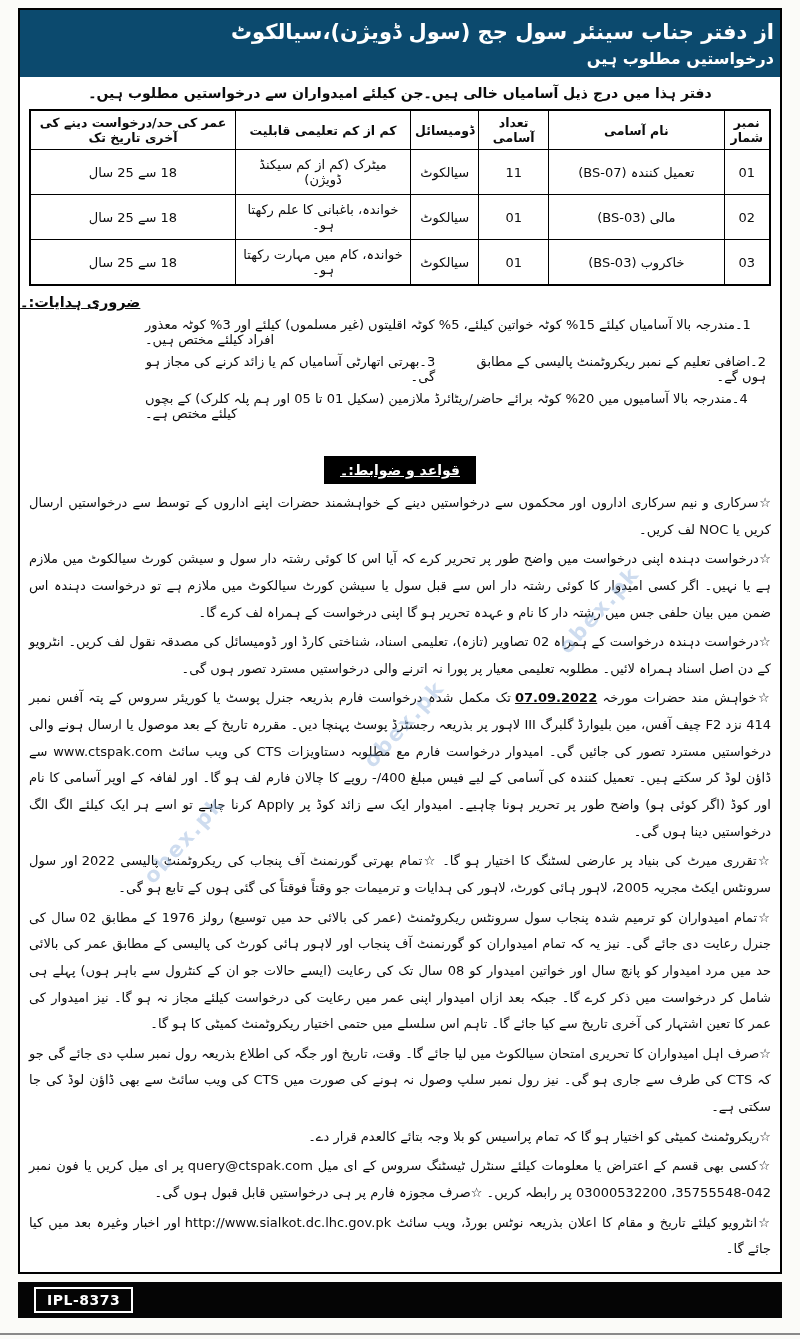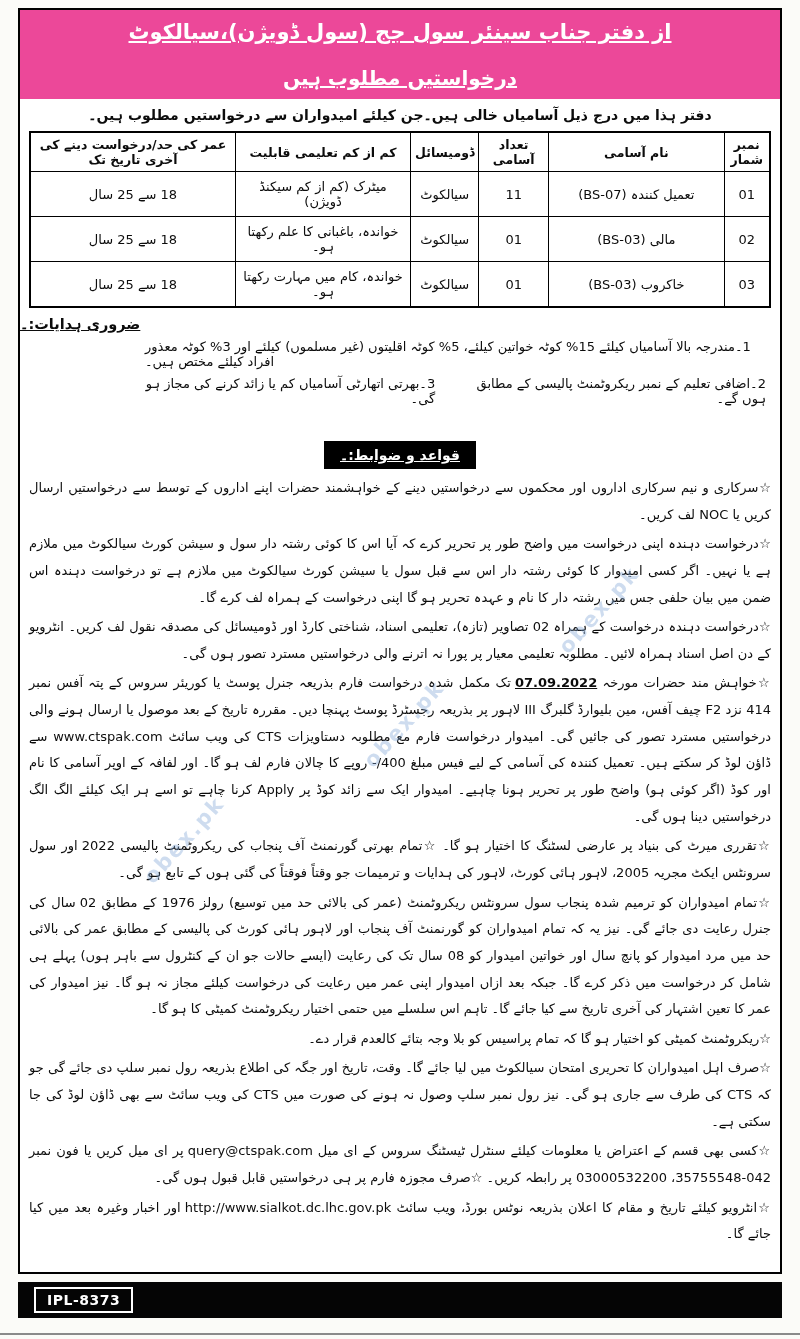--- a/index.html
+++ b/index.html
@@ -1,23 +1,23 @@
 <!DOCTYPE html>
 <html lang="ur"><head>
 <meta charset="utf-8">
 <style>
   html,body{margin:0;padding:0;background:#f4f4f1;}
   .page{position:relative;width:800px;height:1339px;background:#fbfbf8;overflow:hidden;
         font-family:"DejaVu Sans",sans-serif;color:#0c0c0c;}
   .ad{position:absolute;top:8px;left:18px;right:18px;height:1262px;border:2px solid #000;
       background:#fff;overflow:hidden;}
   
-  .banner{background:#ec4899;color:#fff;text-align:center;padding:10px 6px 9px;text-decoration:underline;}
+  .banner{background:#0c4a6e;color:#fff;padding:10px 6px 9px;}
   .banner-l1{font-size:21px;font-weight:bold;direction:rtl;}
-  .banner-l2{font-size:20px;font-weight:bold;direction:rtl;margin-top:22px;}
+  .banner-l2{font-size:16px;font-weight:bold;direction:rtl;margin-top:5px;}
   
   .intro{direction:rtl;text-align:center;font-size:14px;font-weight:600;padding:8px 6px 6px;}
   
   table.vac{border-collapse:collapse;margin:2px auto 8px;width:742px;border:2px solid #000;}
   table.vac th,table.vac td{border:1.5px solid #000;text-align:center;vertical-align:middle;padding:2px 3px;}
   table.vac th{font-size:12.5px;font-weight:bold;height:34px;}
   table.vac td{font-size:13px;height:40px;}
   
   .inst-title{text-align:left;font-size:14.5px;font-weight:bold;text-decoration:underline;
               direction:rtl;margin:4px 0 6px;}
@@ -103,35 +103,36 @@
       </tbody>
     </table>
 
     <div class="inst-title">ضروری ہدایات:۔</div>
     <div class="inst">
       <div class="inst-line">1۔مندرجہ بالا آسامیاں کیلئے 15% کوٹہ خواتین کیلئے، 5% کوٹہ اقلیتوں (غیر مسلموں) کیلئے اور 3% کوٹہ معذور افراد کیلئے مختص ہیں۔</div>
       <div class="inst-two">
         <span>2۔اضافی تعلیم کے نمبر ریکروٹمنٹ پالیسی کے مطابق ہوں گے۔</span>
         <span>3۔بھرتی اتھارٹی آسامیاں کم یا زائد کرنے کی مجاز ہو گی۔</span>
       </div>
+      <div class="inst-line">4۔مندرجہ بالا آسامیوں میں 20% کوٹہ برائے حاضر/ریٹائرڈ ملازمین (سکیل 01 تا 05 اور ہم پلہ کلرک) کے بچوں کیلئے مختص ہے۔</div>
     </div>
 
     <div class="badge-wrap">
       <span class="badge">قواعد و ضوابط:۔</span>
     </div>
 
     <div class="rules">
       <p>☆سرکاری و نیم سرکاری اداروں اور محکموں سے درخواستیں دینے کے خواہشمند حضرات اپنے اداروں کے توسط سے درخواستیں ارسال کریں یا NOC لف کریں۔</p>
       <p>☆درخواست دہندہ اپنی درخواست میں واضح طور پر تحریر کرے کہ آیا اس کا کوئی رشتہ دار سول و سیشن کورٹ سیالکوٹ میں ملازم ہے یا نہیں۔ اگر کسی امیدوار کا کوئی رشتہ دار اس سے قبل سول یا سیشن کورٹ سیالکوٹ میں ملازم ہے تو درخواست دہندہ اس ضمن میں بیان حلفی جس میں رشتہ دار کا نام و عہدہ تحریر ہو گا اپنی درخواست کے ہمراہ لف کرے گا۔</p>
       <p>☆درخواست دہندہ درخواست کے ہمراہ 02 تصاویر (تازہ)، تعلیمی اسناد، شناختی کارڈ اور ڈومیسائل کی مصدقہ نقول لف کریں۔ انٹرویو کے دن اصل اسناد ہمراہ لائیں۔ مطلوبہ تعلیمی معیار پر پورا نہ اترنے والی درخواستیں مسترد تصور ہوں گی۔</p>
       <p><span>☆خواہش مند حضرات مورخہ </span><span class="dl">07.09.2022</span><span> تک مکمل شدہ درخواست فارم بذریعہ جنرل پوسٹ یا کوریئر سروس کے پتہ آفس نمبر 414 نزد F2 چیف آفس، مین بلیوارڈ گلبرگ III لاہور پر بذریعہ رجسٹرڈ پوسٹ پہنچا دیں۔ مقررہ تاریخ کے بعد موصول یا ارسال ہونے والی درخواستیں مسترد تصور کی جائیں گی۔ امیدوار درخواست فارم مع مطلوبہ دستاویزات CTS کی ویب سائٹ www.ctspak.com سے ڈاؤن لوڈ کر سکتے ہیں۔ تعمیل کنندہ کی آسامی کے لیے فیس مبلغ 400/- روپے کا چالان فارم لف ہو گا۔ اور لفافہ کے اوپر آسامی کا نام اور کوڈ (اگر کوئی ہو) واضح طور پر تحریر ہونا چاہیے۔ امیدوار ایک سے زائد کوڈ پر Apply کرنا چاہے تو اسے ہر ایک کیلئے الگ الگ درخواستیں دینا ہوں گی۔</span></p>
       <p>☆تقرری میرٹ کی بنیاد پر عارضی لسٹنگ کا اختیار ہو گا۔ ☆تمام بھرتی گورنمنٹ آف پنجاب کی ریکروٹمنٹ پالیسی 2022 اور سول سرونٹس ایکٹ مجریہ 2005، لاہور ہائی کورٹ، لاہور کی ہدایات و ترمیمات جو وقتاً فوقتاً کی گئی ہوں کے تابع ہو گی۔</p>
       <p>☆تمام امیدواران کو ترمیم شدہ پنجاب سول سرونٹس ریکروٹمنٹ (عمر کی بالائی حد میں توسیع) رولز 1976 کے مطابق 02 سال کی جنرل رعایت دی جائے گی۔ نیز یہ کہ تمام امیدواران کو گورنمنٹ آف پنجاب اور لاہور ہائی کورٹ کی پالیسی کے مطابق عمر کی بالائی حد میں مرد امیدوار کو پانچ سال اور خواتین امیدوار کو 08 سال تک کی رعایت (ایسے حالات جو ان کے کنٹرول سے باہر ہوں) پہلے ہی شامل کر درخواست میں ذکر کرے گا۔ جبکہ بعد ازاں امیدوار اپنی عمر میں رعایت کی درخواست کیلئے مجاز نہ ہو گا۔ نیز امیدوار کی عمر کا تعین اشتہار کی آخری تاریخ سے کیا جائے گا۔ تاہم اس سلسلے میں حتمی اختیار ریکروٹمنٹ کمیٹی کا ہو گا۔</p>
+      <p>☆صرف اہل امیدواران کا تحریری امتحان سیالکوٹ میں لیا جائے گا۔ وقت، تاریخ اور جگہ کی اطلاع بذریعہ رول نمبر سلپ دی جائے گی جو کہ CTS کی طرف سے جاری ہو گی۔ نیز رول نمبر سلپ وصول نہ ہونے کی صورت میں CTS کی ویب سائٹ سے بھی ڈاؤن لوڈ کی جا سکتی ہے۔</p>
       <p>☆ریکروٹمنٹ کمیٹی کو اختیار ہو گا کہ تمام پراسیس کو بلا وجہ بتائے کالعدم قرار دے۔</p>
-      <p>☆صرف اہل امیدواران کا تحریری امتحان سیالکوٹ میں لیا جائے گا۔ وقت، تاریخ اور جگہ کی اطلاع بذریعہ رول نمبر سلپ دی جائے گی جو کہ CTS کی طرف سے جاری ہو گی۔ نیز رول نمبر سلپ وصول نہ ہونے کی صورت میں CTS کی ویب سائٹ سے بھی ڈاؤن لوڈ کی جا سکتی ہے۔</p>
       <p>☆کسی بھی قسم کے اعتراض یا معلومات کیلئے سنٹرل ٹیسٹنگ سروس کے ای میل query@ctspak.com پر ای میل کریں یا فون نمبر 042-35755548، 03000532200 پر رابطہ کریں۔ ☆صرف مجوزہ فارم پر ہی درخواستیں قابل قبول ہوں گی۔</p>
       <p>☆انٹرویو کیلئے تاریخ و مقام کا اعلان بذریعہ نوٹس بورڈ، ویب سائٹ http://www.sialkot.dc.lhc.gov.pk اور اخبار وغیرہ بعد میں کیا جائے گا۔</p>
 
     </div>
   </div>
 
   <div class="footer">
     <span class="ipl">IPL-8373</span>
   </div>
 

